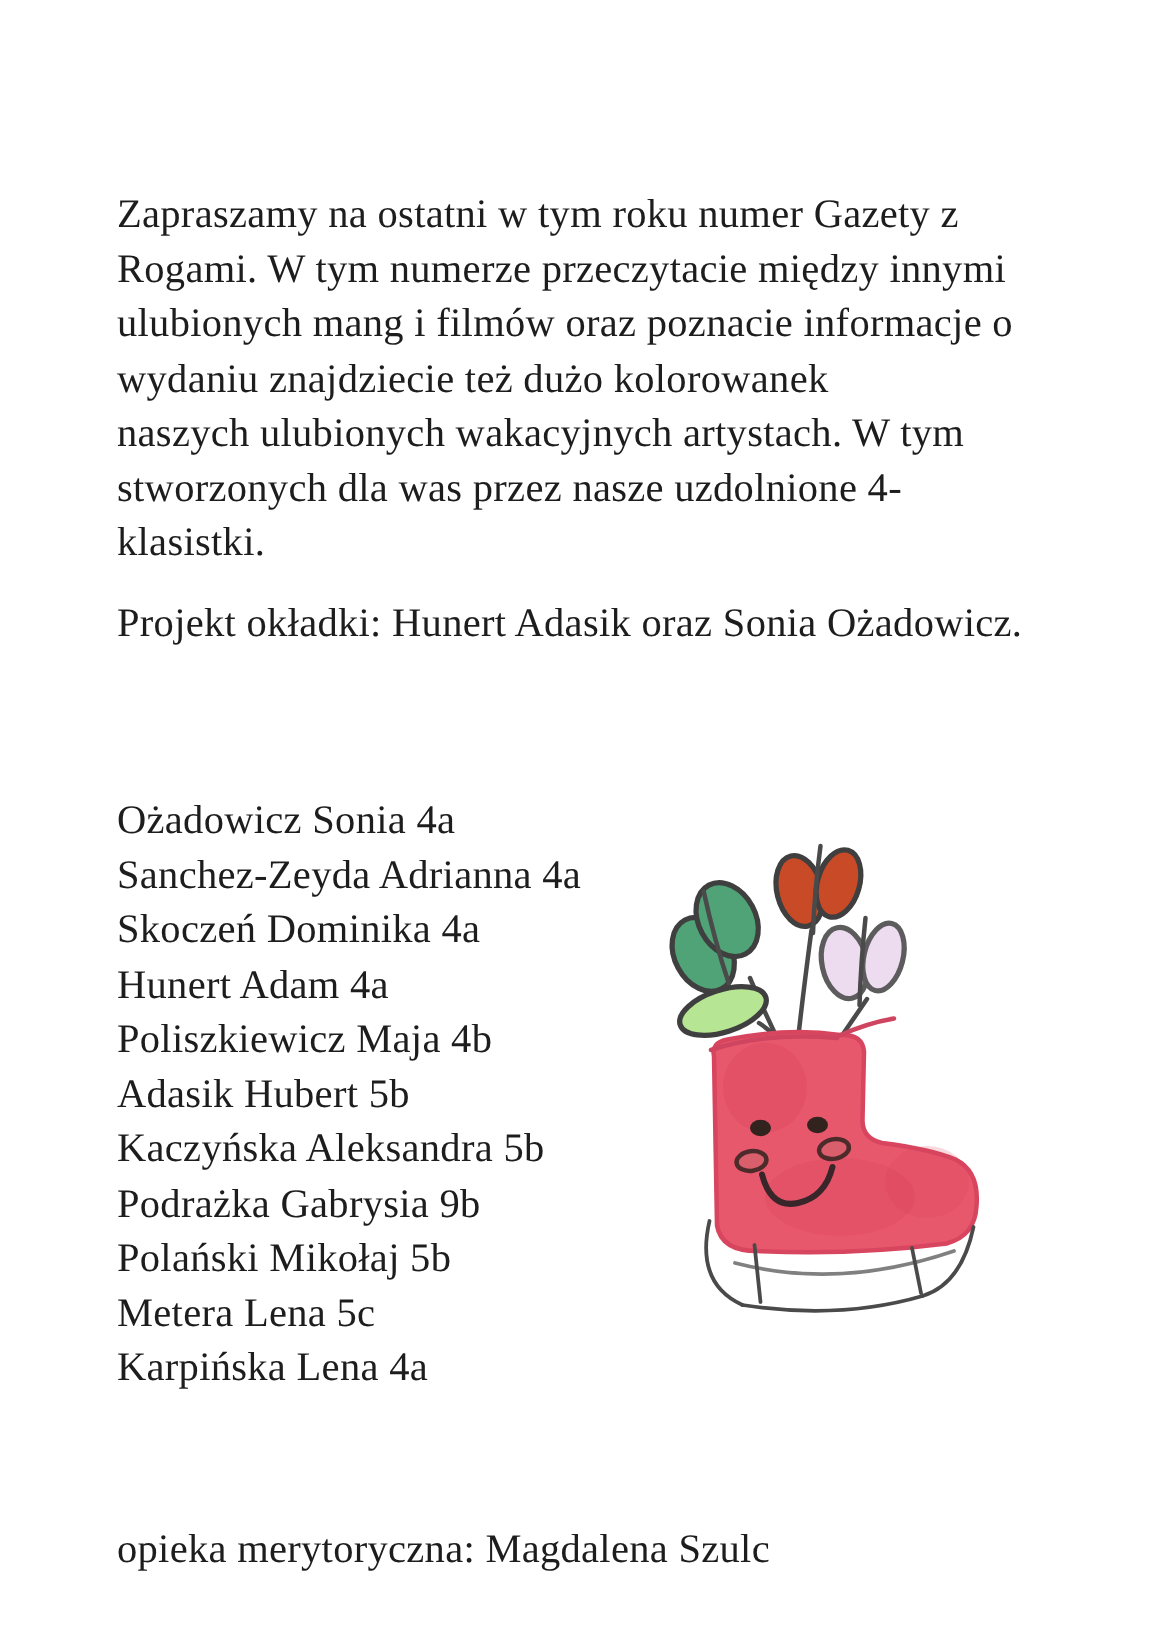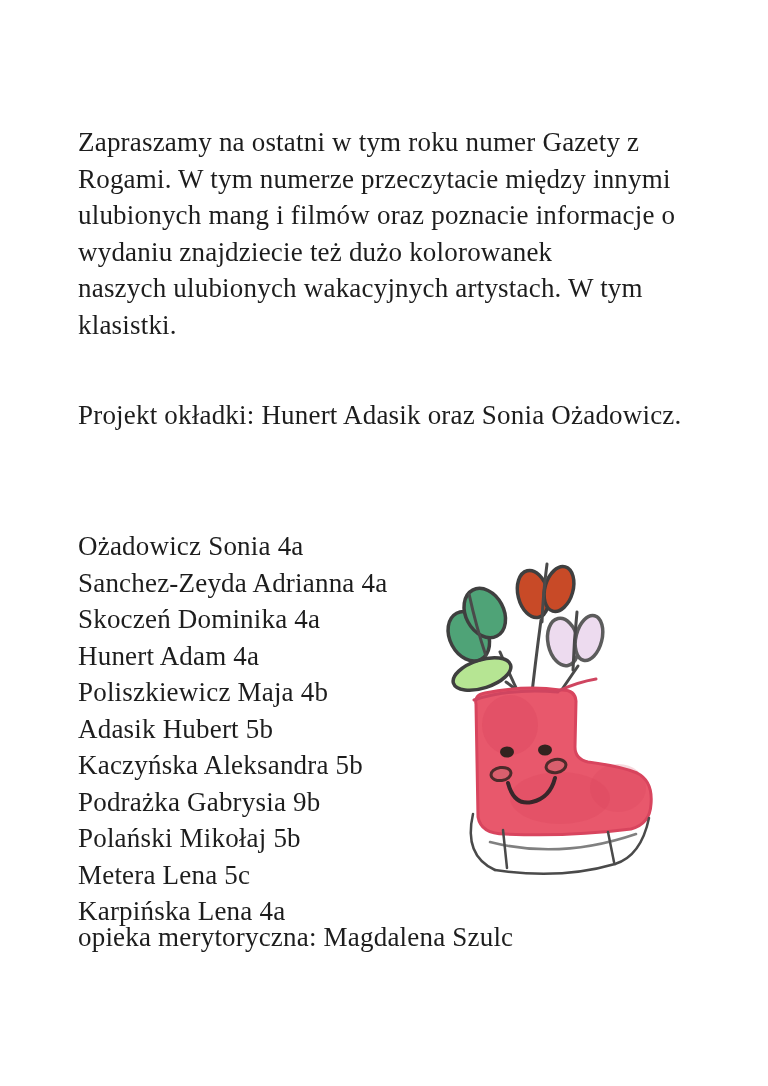--- a/index.html
+++ b/index.html
@@ -14,21 +14,21 @@
   }
   .text-line {
     font-size: 27px;
     line-height: 36.5px;
     white-space: nowrap;
     letter-spacing: 0.2px;
   }
   .intro        { position: absolute; left: 78px; top: 76px; margin-top: 48px;  }
   .credit       { position: absolute; left: 78px; top: 397px; }
   .contributors { position: absolute; left: 78px; top: 512px; margin-top: 16px; }
-  .footer-line  { position: absolute; left: 78px; top: 919px; }
+  .footer-line  { position: absolute; left: 78px; top: 1014px; }
   .illustration { position: absolute; left: 410px; top: 530px; width: 300px; height: 360px; }
 
   
   .stems path, .vein { fill: none; stroke: #4a4a4a; stroke-width: 3; stroke-linecap: round; }
   .outlined   { stroke: #3f3f3f; stroke-width: 3.5; }
   .soft       { stroke: #5c5c5c; }
   .boot-edge  { stroke: #d8455e; stroke-width: 3; }
   .squiggle   { fill: none; stroke: #cf4560; stroke-width: 3; stroke-linecap: round; }
   .sole path  { fill: none; stroke: #4a4a4a; stroke-width: 2.5; stroke-linecap: round; }
   .smile      { fill: none; stroke: #38262a; stroke-width: 4; stroke-linecap: round; }
@@ -38,20 +38,21 @@
 <body>
 
 <div class="page">
 
   <div class="intro">
     <div class="text-line">Zapraszamy na ostatni w tym roku numer Gazety z</div>
     <div class="text-line">Rogami. W tym numerze przeczytacie między innymi</div>
     <div class="text-line">ulubionych mang i filmów oraz poznacie informacje o</div>
     <div class="text-line">wydaniu znajdziecie też dużo kolorowanek</div>
     <div class="text-line">naszych ulubionych wakacyjnych artystach. W tym</div>
+    <div class="text-line">stworzonych dla was przez nasze uzdolnione 4-</div>
     <div class="text-line">klasistki.</div>
   </div>
 
   <div class="credit text-line">Projekt okładki: Hunert Adasik oraz Sonia Ożadowicz.</div>
 
   <div class="contributors">
     <div class="text-line">Ożadowicz Sonia 4a</div>
     <div class="text-line">Sanchez-Zeyda Adrianna 4a</div>
     <div class="text-line">Skoczeń Dominika 4a</div>
     <div class="text-line">Hunert Adam 4a</div>

